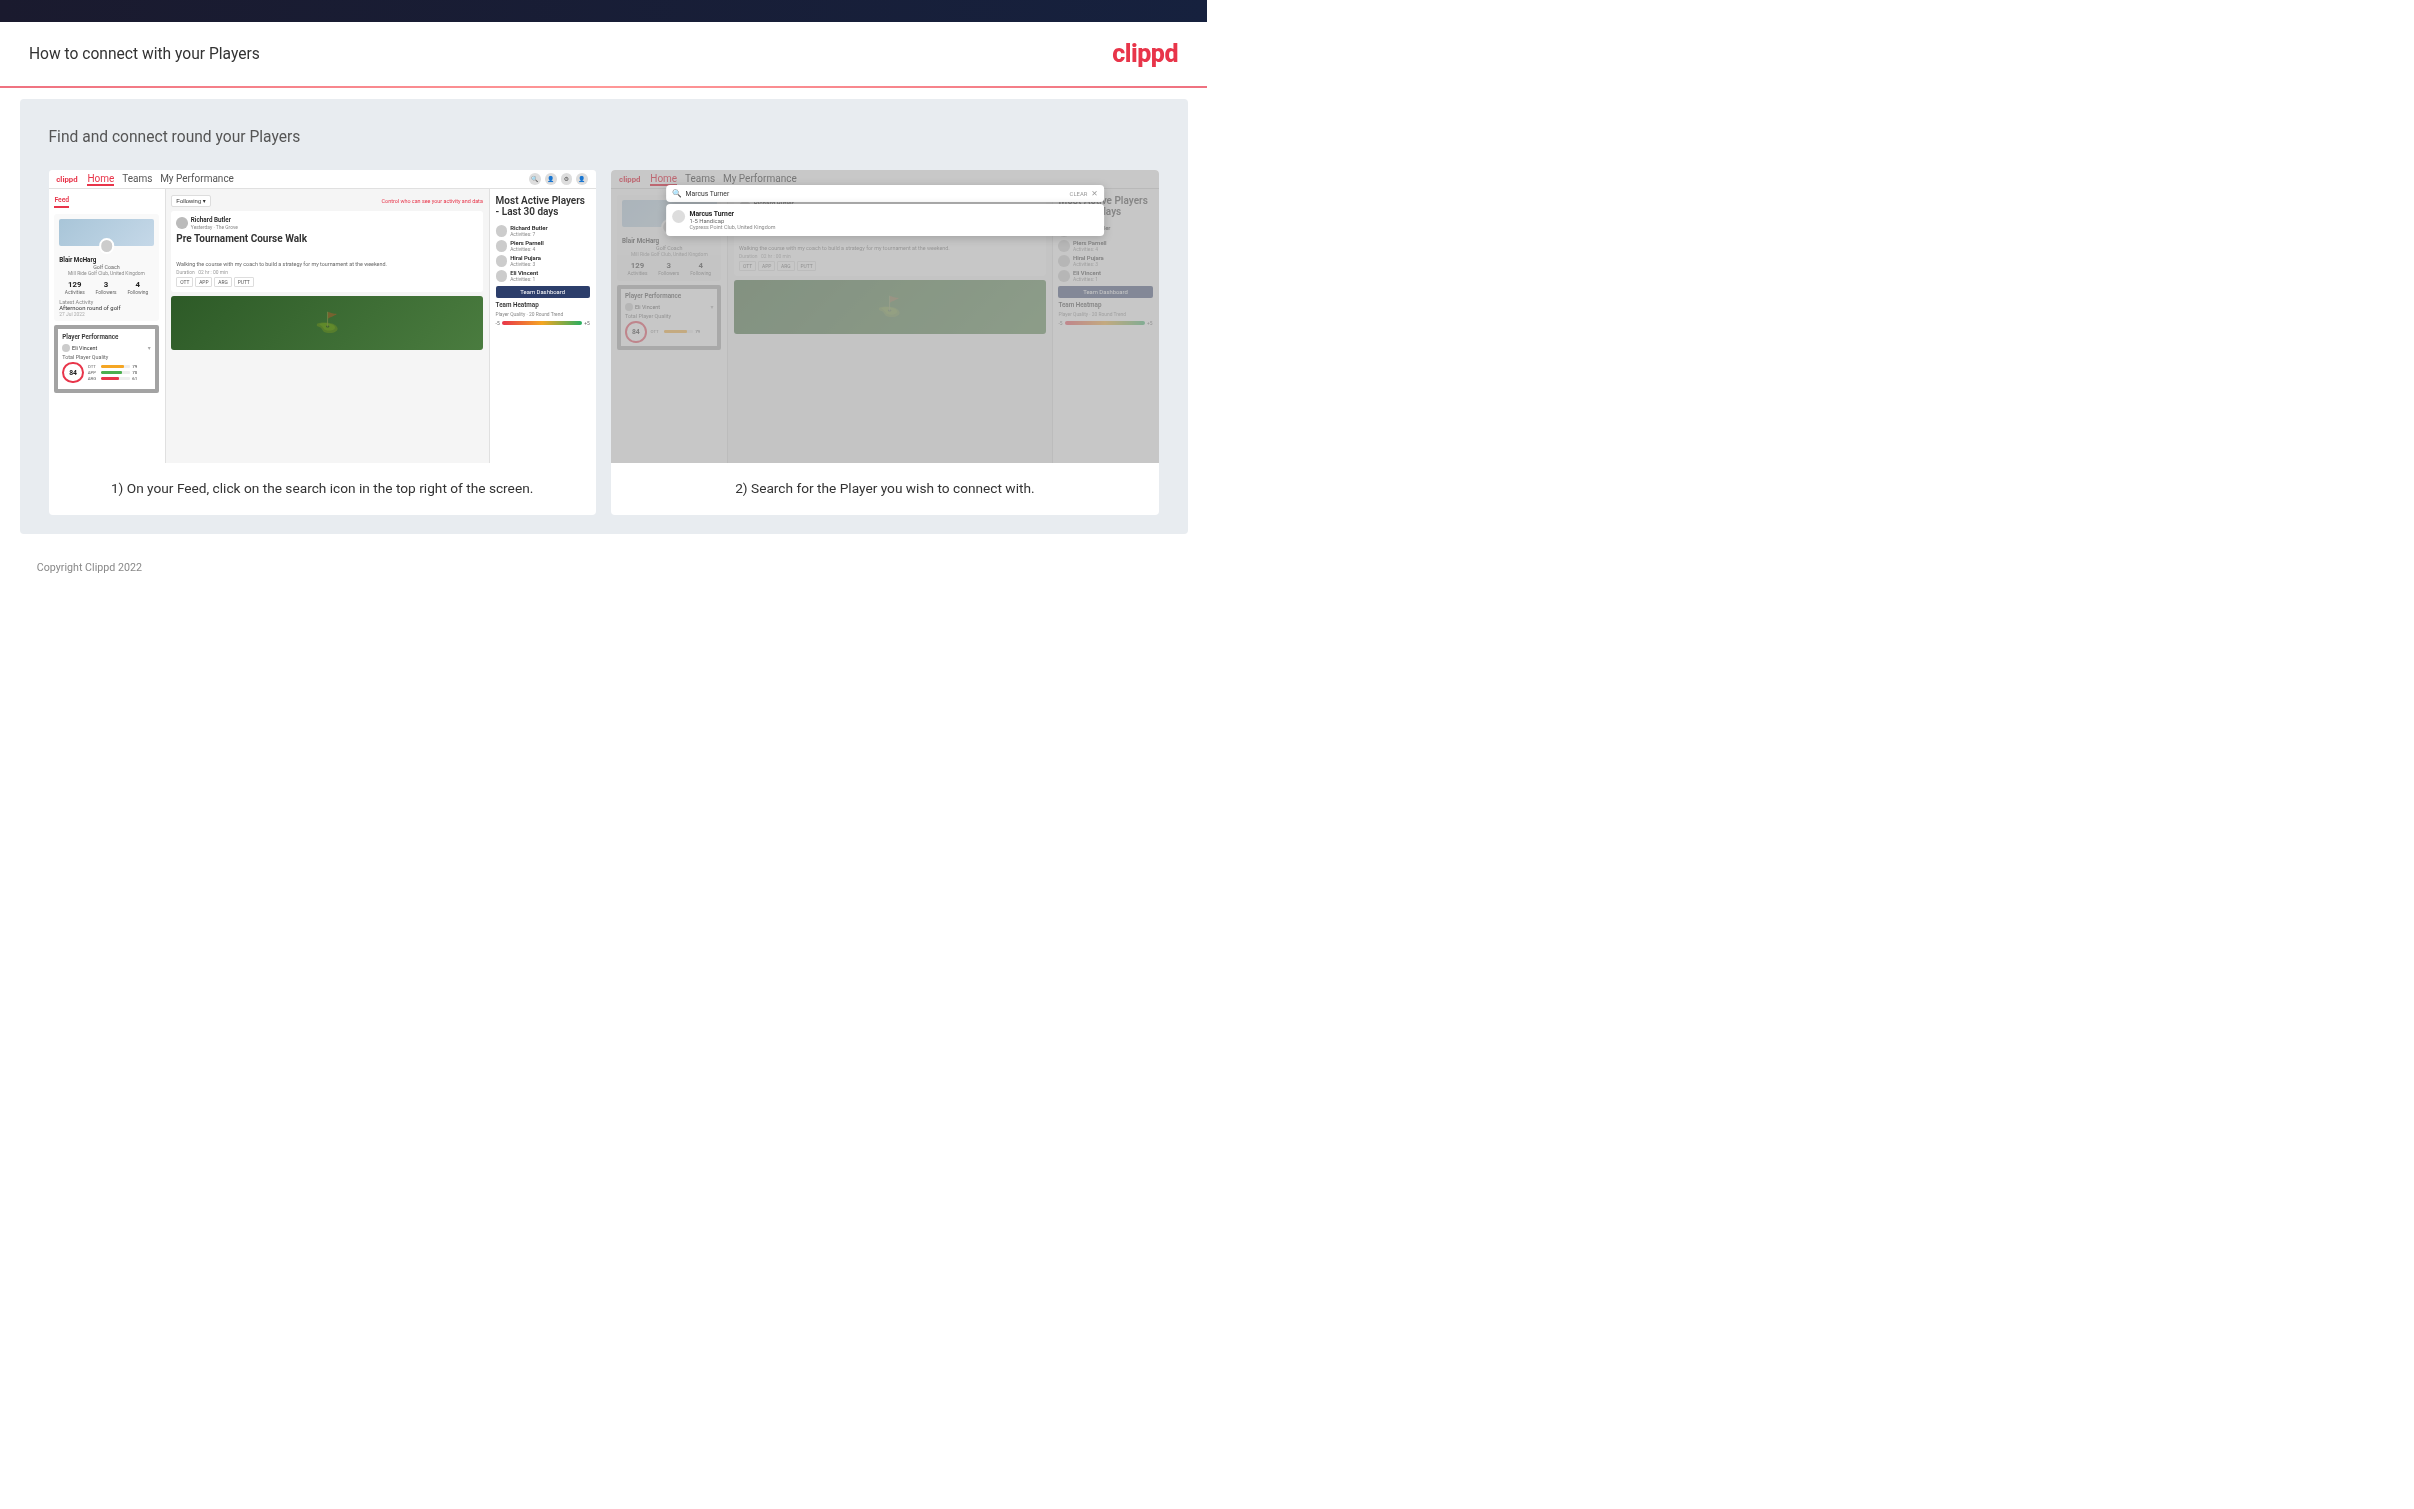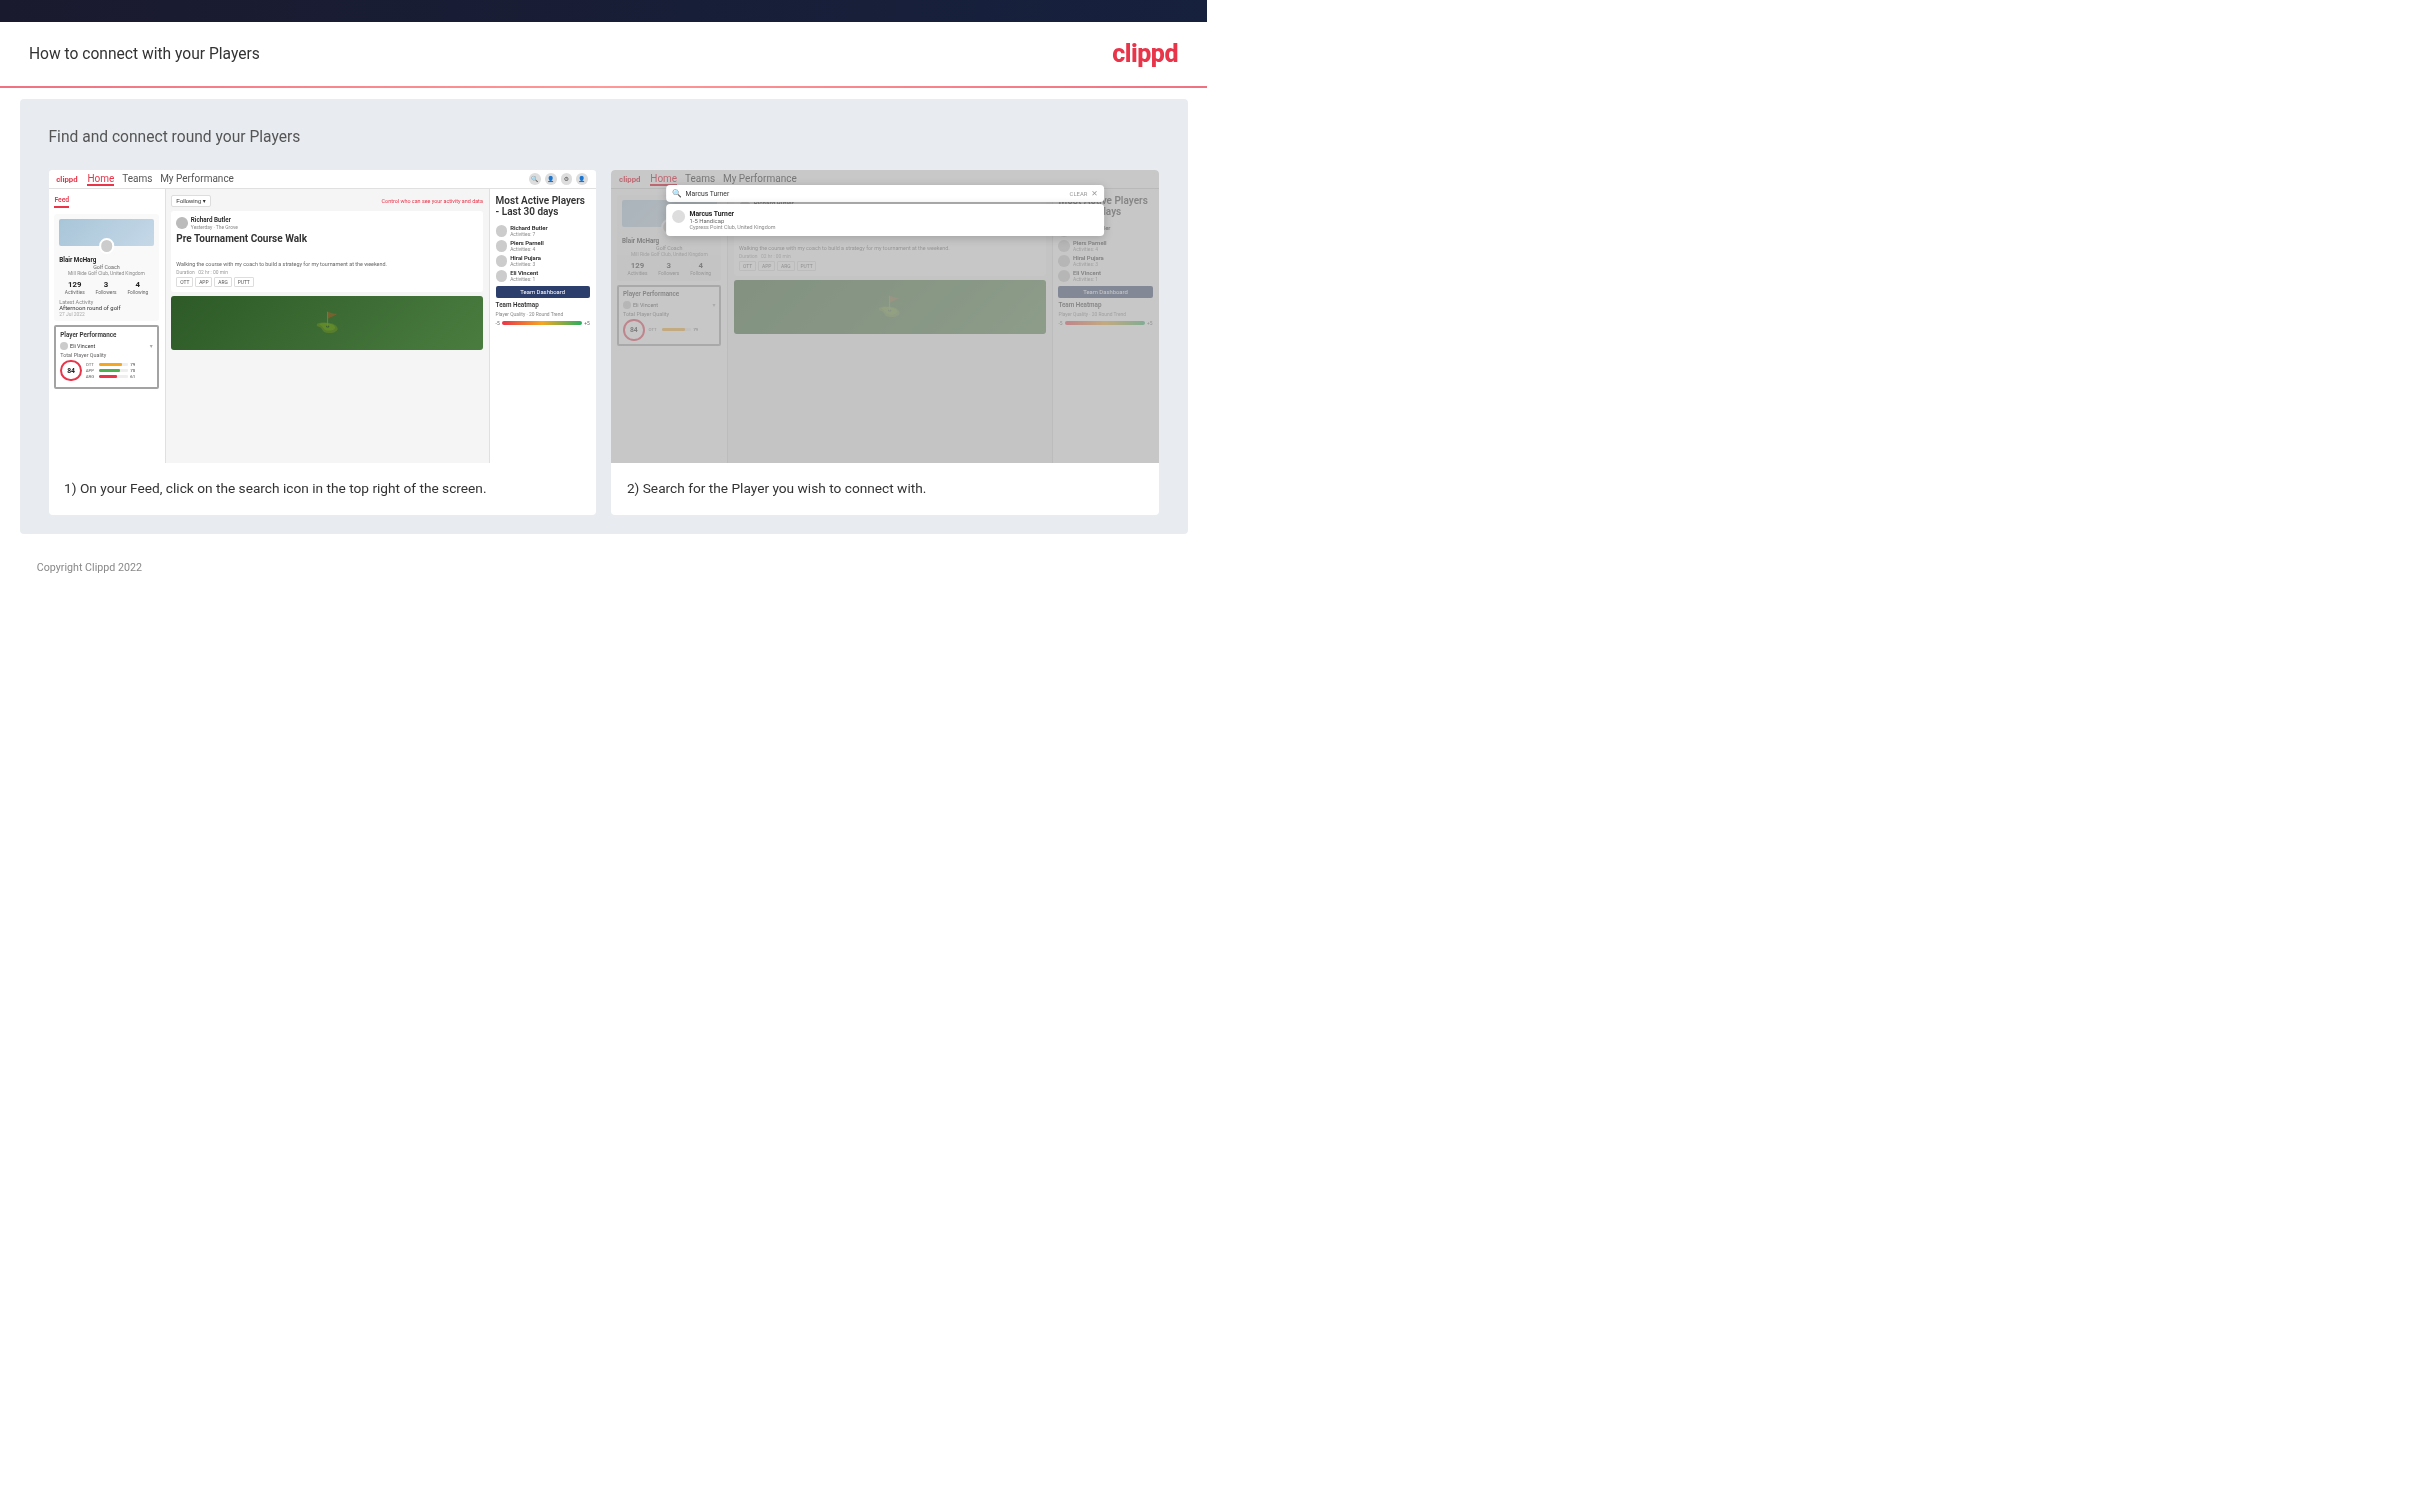--- a/index.html
+++ b/index.html
@@ -222,21 +222,21 @@
     }
     .la-date-sm {
       font-size: 4.9px;
       color: #aaa;
     }
 
     .player-perf-sm {
       background: #fff;
       padding: 3.9px;
       border-radius: 2px;
-      border: 2px solid #a3a3a3;
+      border: 4px solid #a3a3a3;
     }
     .pp-title-sm {
       font-size: 6.3px;
       font-weight: 600;
       color: #333;
       margin-bottom: 2.9px;
     }
     .pp-player-sm {
       display: flex;
       align-items: center;
@@ -553,20 +553,21 @@
       color: #666;
     }
     .sri-club-sm {
       font-size: 5.4px;
       color: #888;
     }
     .caption-text {
       font-size: 13.7px;
       color: #333;
       line-height: 1.5;
+      text-align: center;
     }
 
     
     .footer {
       padding: 15.6px 29px;
       font-size: 10.7px;
       color: #888;
       margin-left: 7.8px;
     }
 

